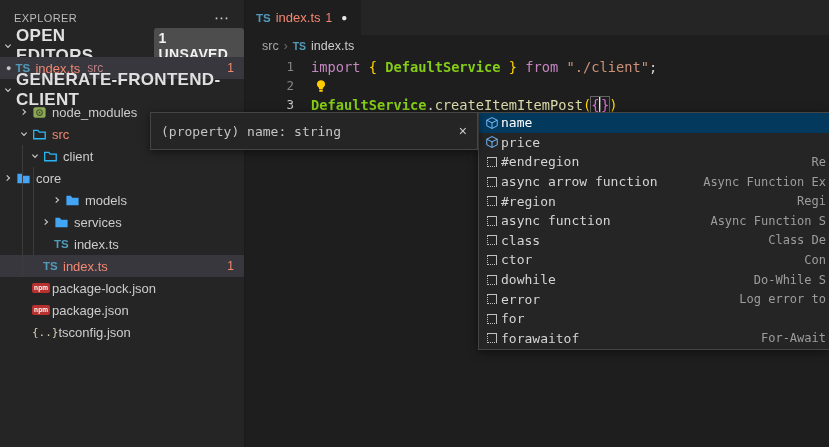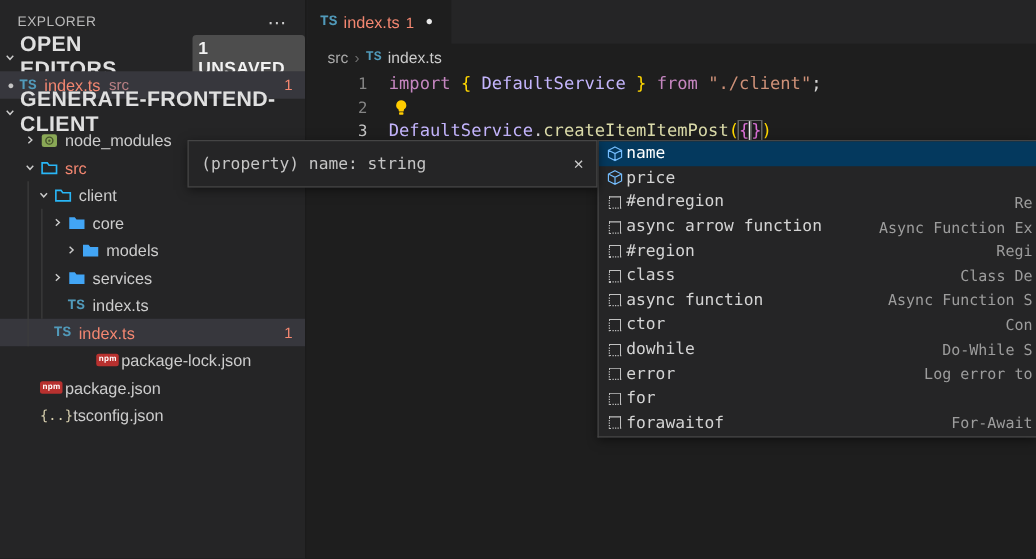--- a/index.html
+++ b/index.html
@@ -26,21 +26,21 @@
   .sec-head { font-weight: bold; font-size: 17px; letter-spacing: .3px; color: #e0e0e0; }
   .chev { flex: 0 0 16px; display: inline-flex; align-items: center; justify-content: center; }
   .chev.right svg { transform: rotate(-90deg); }
   .chev-spacer { flex: 0 0 16px; }
   .badge-gray {
     background: #4d4d4d; color: #f2f2f2; font-size: 14px; font-weight: bold;
     border-radius: 3px; padding: 2px 5px; margin-left: 8px; letter-spacing: .3px;
   }
   .err-count { margin-left: auto; padding-right: 10px; color: #f48771; font-size: 12px; }
   .ico { flex: 0 0 20px; display: inline-flex; align-items: center; justify-content: flex-start; }
-  .ico-ts { color: #519aba; font-weight: bold; font-size: 11.5px; font-family: Liberation Mono, monospace; }
+  .ico-ts { color: #519aba; font-weight: bold; font-size: 11.5px; font-family: Liberation Sans, sans-serif; }
   .ico-npm { background: #b8312f; color: #ffffff; font-weight: bold; font-size: 6.5px; border-radius: 2px; padding: 1.5px 2px; line-height: 1; letter-spacing: .2px; }
   .ico-braces { color: #d7cfae; font-size: 11px; font-family: "DejaVu Sans Mono", monospace; }
   .lbl { white-space: nowrap; }
   .lbl.err { color: #f48771; }
   .desc { color: #b98085; font-size: 12px; margin-left: 7px; }
   .mod-dot { color: #c5c5c5; font-size: 9px; margin: 0 4px 0 6px; }
   .guide { position: absolute; width: 1px; background: #3c3c3c; }
   
   .editor { position: absolute; left: 246px; top: 0; right: 0; bottom: 0; background: #1e1e1e; }
   .tabstrip { height: 35px; background: #252526; display: flex; }
@@ -52,21 +52,21 @@
   .tab .t-cnt { color: #f48771; font-size: 12px; }
   .tab .t-dot { color: #e8e8e8; font-size: 10px; margin-left: 4px; }
   .breadcrumb { height: 22px; display: flex; align-items: center; padding-left: 16px; gap: 5px; font-size: 12.5px; color: #a9a9a9; }
   .breadcrumb .sep { color: #6e6e6e; font-size: 12px; }
   .breadcrumb .bc-file { color: #cccccc; }
   .code { font-family: "DejaVu Sans Mono", monospace; font-size: 13.7px; }
   .code-line { height: 19px; display: flex; align-items: center; white-space: pre; }
   .lnum { flex: 0 0 48px; text-align: right; color: #858585; font-size: 12.5px; }
   .lnum.active { color: #c6c6c6; }
   .lcontent { margin-left: 17px; display: flex; align-items: center; }
-  .tok-kw { color: #c586c0; } .tok-type { color: #c4b5fd; } .tok-str { color: #ce9178; }
+  .tok-kw { color: #c586c0; } .tok-type { color: #84cc16; font-weight: bold; } .tok-str { color: #ce9178; }
   .tok-fg { color: #d4d4d4; } .tok-fn { color: #dcdcaa; } .tok-b1 { color: #ffd700; } .tok-b2 { color: #da70d6; }
   .tok-match { box-shadow: 0 0 0 1px #646464; }
   .tok-err { text-decoration: underline wavy #f14c4c 1px; text-underline-offset: 3px; }
   .cursor { display: inline-block; width: 1.5px; height: 16px; background: #e7e7e7; }
   .bulb { display: inline-flex; margin-left: 3px; }
   
   .hoverbox {
     position: absolute; left: 150px; top: 112px; width: 328px; height: 38px;
     background: #252526; border: 1px solid #454545; z-index: 10;
     display: flex; align-items: center; padding: 0 10px;
@@ -167,75 +167,75 @@
             <path d="M5 6.5 L8 9.7 L11 6.5" fill="none" stroke="#cccccc" stroke-width="1.3"></path>
           </svg>
         </span>
         <span class="ico">
           <svg width="15" height="15" viewBox="0 0 16 16">
             <path d="M1.8 3.5 h4.4 l1.5 2 h6.4 v7 h-12.3 z" fill="none" stroke="#29b6f6" stroke-width="1.4"></path>
           </svg>
         </span>
         <span class="lbl">client</span>
       </div>
+      <div class="srow tree-row" style="">
+        <span class="chev right">
+          <svg width="14" height="14" viewBox="0 0 16 16">
+            <path d="M5 6.5 L8 9.7 L11 6.5" fill="none" stroke="#cccccc" stroke-width="1.3"></path>
+          </svg>
+        </span>
+        <span class="ico">
+          <svg width="15" height="15" viewBox="0 0 16 16">
+            <path d="M1.5 3 h4.7 l1.5 2 h6.8 v8 h-13 z" fill="#42a5f5"></path>
+          </svg>
+        </span>
+        <span class="lbl">core</span>
+      </div>
+      <div class="srow tree-row" style="padding-left: 38px; margin-left: 11px;">
+        <span class="chev right">
+          <svg width="14" height="14" viewBox="0 0 16 16">
+            <path d="M5 6.5 L8 9.7 L11 6.5" fill="none" stroke="#cccccc" stroke-width="1.3"></path>
+          </svg>
+        </span>
+        <span class="ico">
+          <svg width="15" height="15" viewBox="0 0 16 16">
+            <path d="M1.5 3 h4.7 l1.5 2 h6.8 v8 h-13 z" fill="#42a5f5"></path>
+          </svg>
+        </span>
+        <span class="lbl">models</span>
+      </div>
       <div class="srow tree-row" style="padding-left: 38px;">
         <span class="chev right">
           <svg width="14" height="14" viewBox="0 0 16 16">
             <path d="M5 6.5 L8 9.7 L11 6.5" fill="none" stroke="#cccccc" stroke-width="1.3"></path>
           </svg>
         </span>
         <span class="ico">
           <svg width="15" height="15" viewBox="0 0 16 16">
             <path d="M1.5 3 h4.7 l1.5 2 h6.8 v8 h-13 z" fill="#42a5f5"></path>
           </svg>
         </span>
-        <span class="lbl">core</span>
-      </div>
-      <div class="srow tree-row" style="padding-left: 38px; margin-left: 11px;">
-        <span class="chev right">
-          <svg width="14" height="14" viewBox="0 0 16 16">
-            <path d="M5 6.5 L8 9.7 L11 6.5" fill="none" stroke="#cccccc" stroke-width="1.3"></path>
-          </svg>
-        </span>
-        <span class="ico">
-          <svg width="15" height="15" viewBox="0 0 16 16">
-            <path d="M1.5 3 h4.7 l1.5 2 h6.8 v8 h-13 z" fill="#42a5f5"></path>
-          </svg>
-        </span>
-        <span class="lbl">models</span>
-      </div>
-      <div class="srow tree-row" style="padding-left: 38px;">
-        <span class="chev right">
-          <svg width="14" height="14" viewBox="0 0 16 16">
-            <path d="M5 6.5 L8 9.7 L11 6.5" fill="none" stroke="#cccccc" stroke-width="1.3"></path>
-          </svg>
-        </span>
-        <span class="ico">
-          <svg width="15" height="15" viewBox="0 0 16 16">
-            <path d="M1.5 3 h4.7 l1.5 2 h6.8 v8 h-13 z" fill="#42a5f5"></path>
-          </svg>
-        </span>
         <span class="lbl">services</span>
       </div>
       <div class="srow tree-row" style="padding-left: 38px;">
         <span class="chev-spacer"></span>
         <span class="ico">
           <span class="ico-ts">TS</span>
         </span>
         <span class="lbl">index.ts</span>
       </div>
       <div class="srow tree-row selected" style="padding-left: 27px;">
         <span class="chev-spacer"></span>
         <span class="ico">
           <span class="ico-ts">TS</span>
         </span>
         <span class="lbl err">index.ts</span>
         <span class="err-count">1</span>
       </div>
-      <div class="srow tree-row" style="padding-left: 16px; margin-left: 45px;">
+      <div class="srow tree-row" style="padding-left: 16px;">
         <span class="chev-spacer"></span>
         <span class="ico">
           <span class="ico-npm">npm</span>
         </span>
         <span class="lbl">package-lock.json</span>
       </div>
       <div class="srow tree-row" style="padding-left: 16px; align-items: center;">
         <span class="chev-spacer"></span>
         <span class="ico">
           <span class="ico-npm">npm</span>
@@ -321,34 +321,34 @@
       <span class="sg-ico">
         <span class="snippet-box"></span>
       </span>
       <span class="sg-lbl">#region</span>
       <span class="sg-detail">Regi</span>
     </div>
     <div class="sg-row">
       <span class="sg-ico">
         <span class="snippet-box"></span>
       </span>
+      <span class="sg-lbl">async function</span>
+      <span class="sg-detail">Async Function S</span>
+    </div>
+    <div class="sg-row">
+      <span class="sg-ico">
+        <span class="snippet-box"></span>
+      </span>
       <span class="sg-lbl">class</span>
       <span class="sg-detail">Class De</span>
     </div>
     <div class="sg-row">
       <span class="sg-ico">
         <span class="snippet-box"></span>
       </span>
-      <span class="sg-lbl">async function</span>
-      <span class="sg-detail">Async Function S</span>
-    </div>
-    <div class="sg-row">
-      <span class="sg-ico">
-        <span class="snippet-box"></span>
-      </span>
       <span class="sg-lbl">ctor</span>
       <span class="sg-detail">Con</span>
     </div>
     <div class="sg-row">
       <span class="sg-ico">
         <span class="snippet-box"></span>
       </span>
       <span class="sg-lbl">dowhile</span>
       <span class="sg-detail">Do-While S</span>
     </div>

